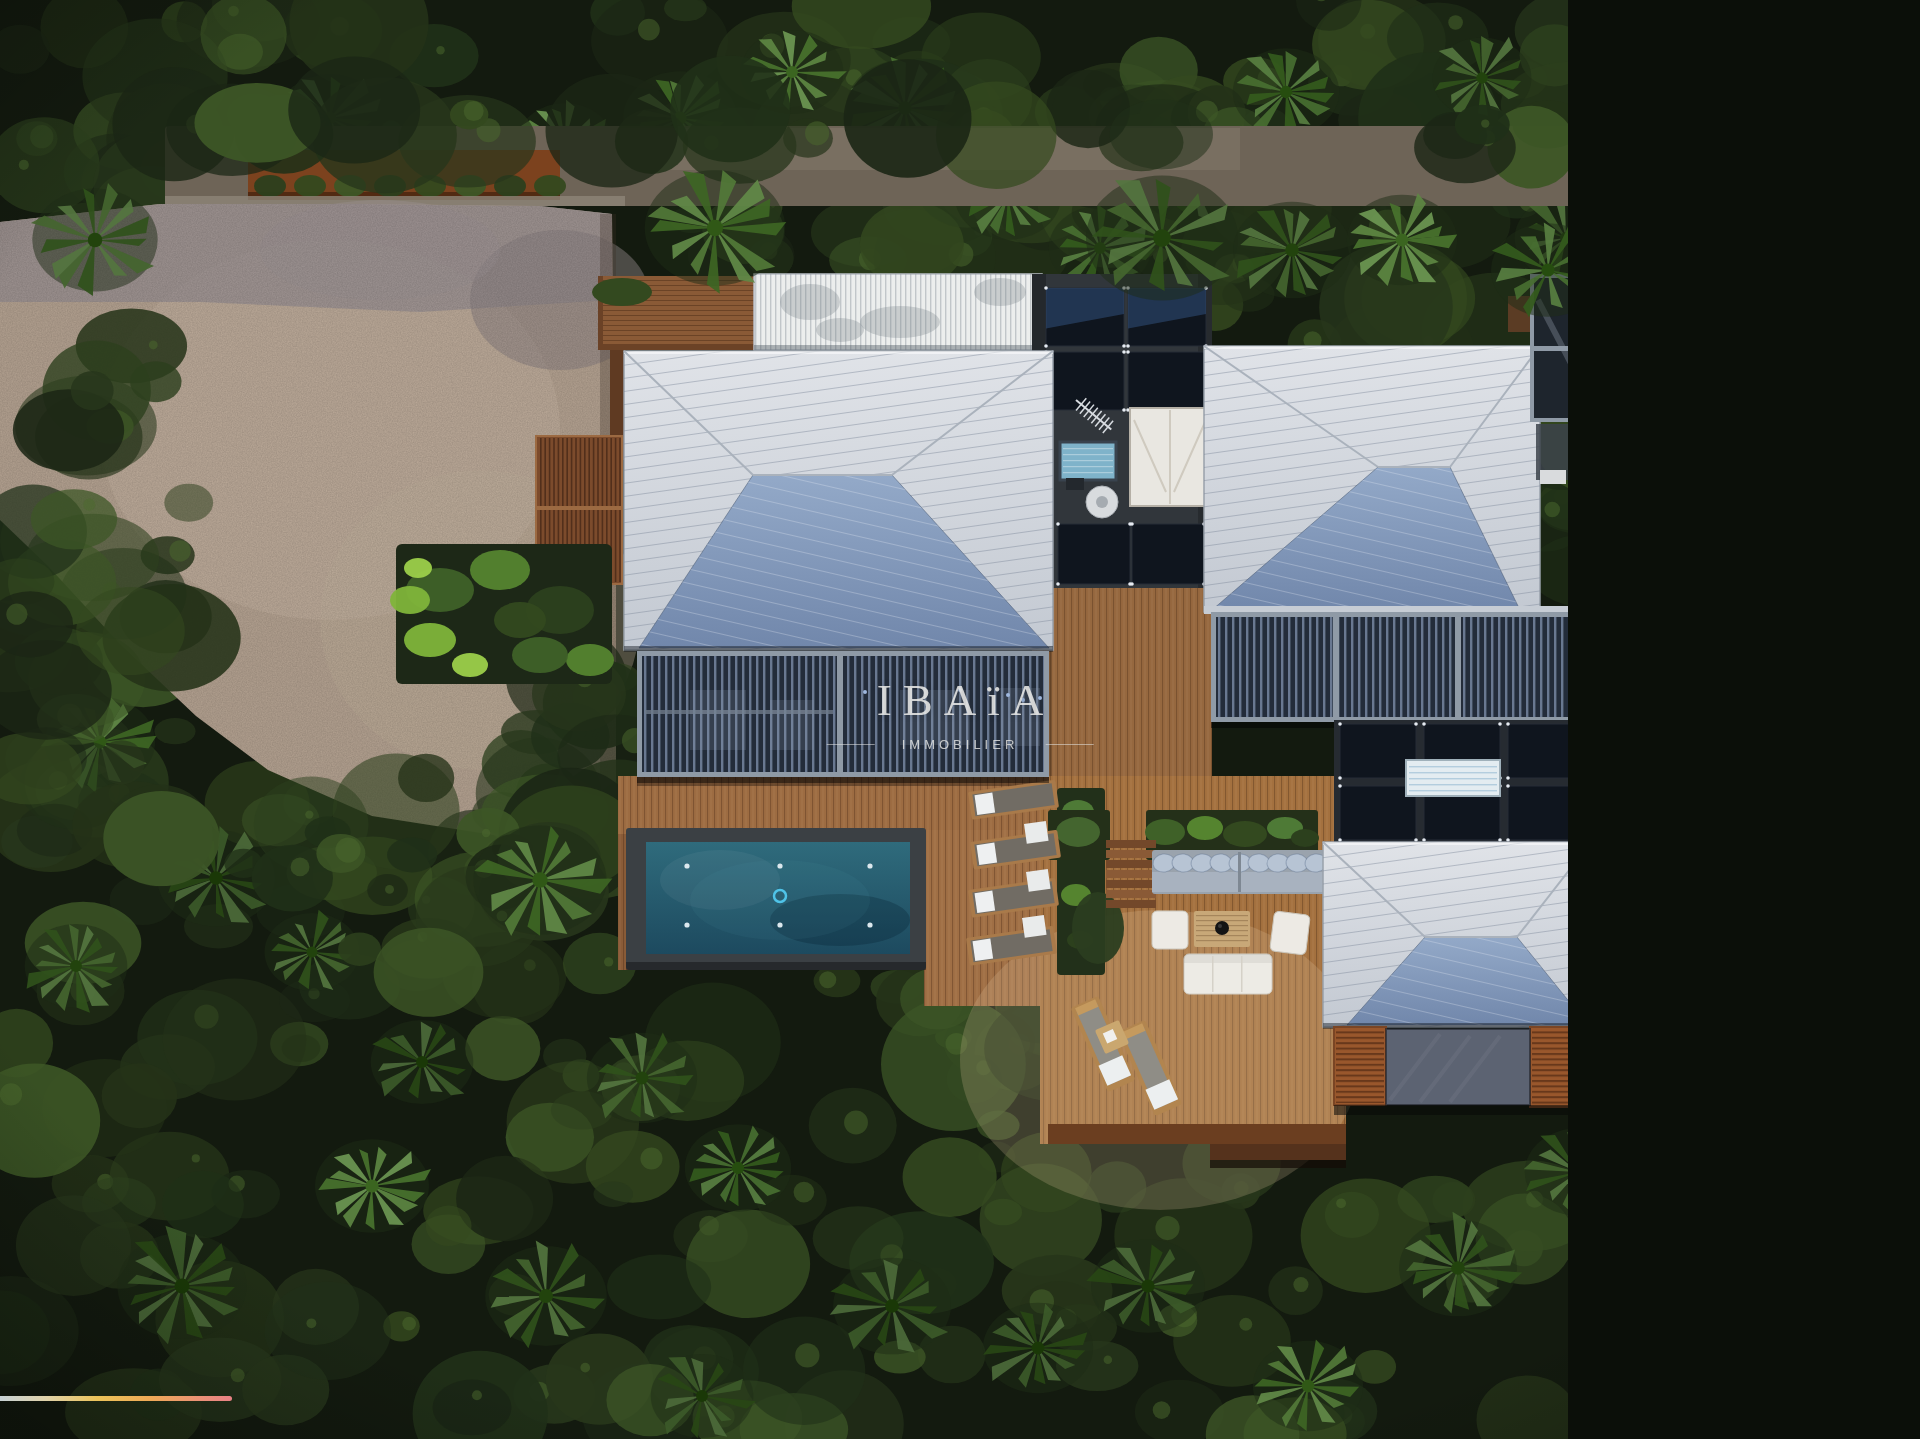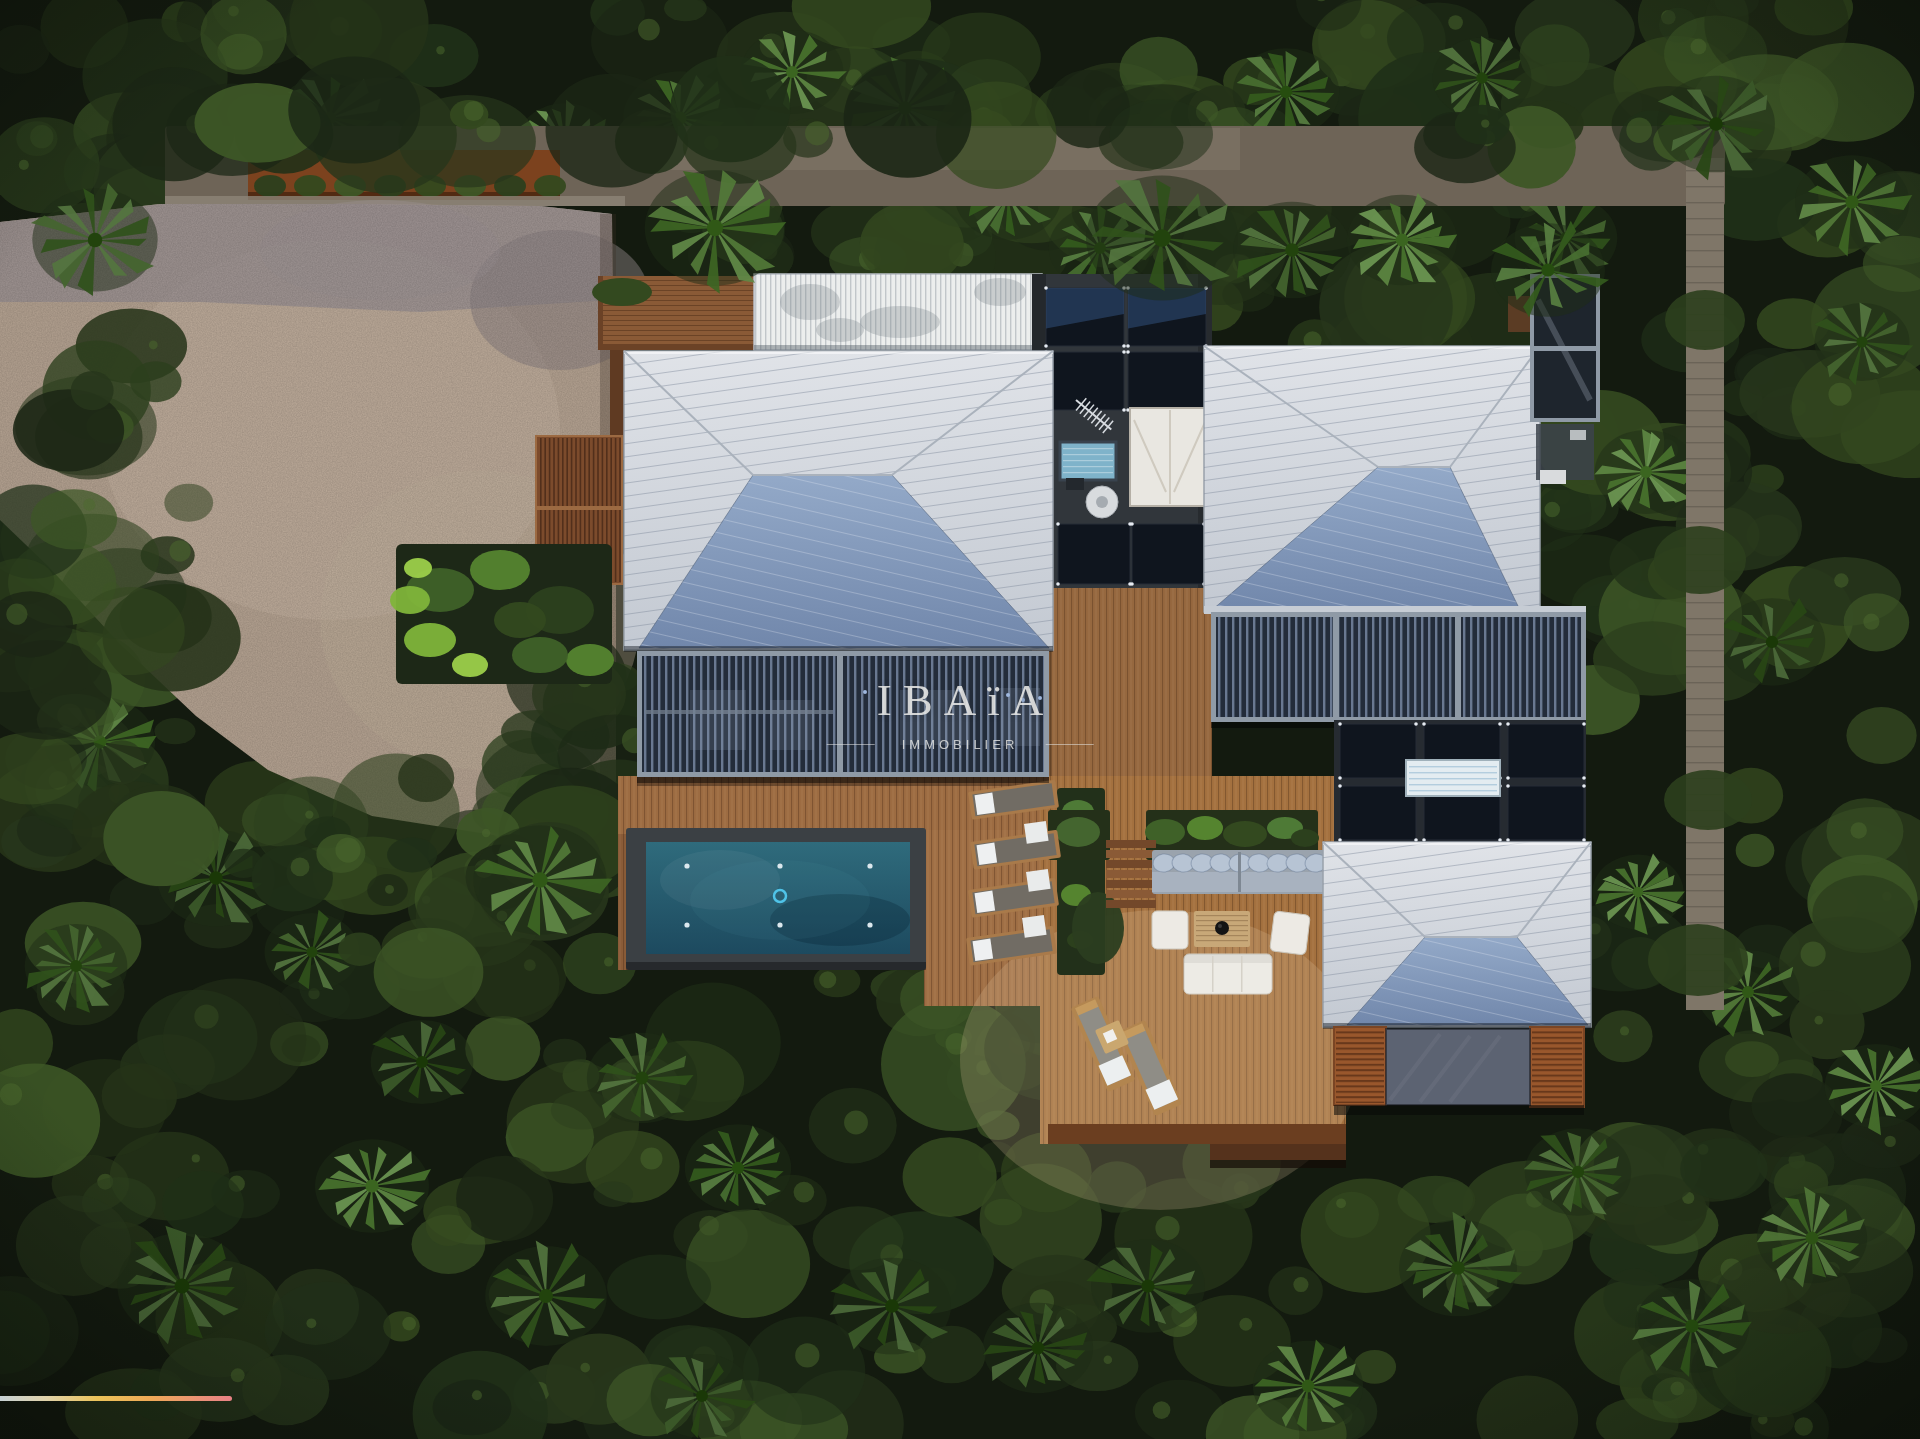--- a/index.html
+++ b/index.html
@@ -1,16 +1,16 @@
 <!DOCTYPE html>
 <html><head>
 <meta charset="utf-8">
 <style>
   html,body{margin:0;padding:0;background:#0b0f09;}
-  .stage{position:relative;width:1920px;height:1439px;overflow:hidden;background:#131a0f;
+  .stage{position:relative;width:1568px;height:1439px;overflow:hidden;background:#131a0f;
          font-family:"Liberation Sans",sans-serif;}
   .stage svg{position:absolute;left:0;top:0;}
   .watermark{position:absolute;left:960px;top:674px;transform:translateX(-50%);
              text-align:center;pointer-events:none;z-index:5;}
   .wm-title{font-family:"Liberation Serif","DejaVu Serif",serif;font-size:45px;font-weight:400;
             letter-spacing:11px;padding-left:11px;color:rgba(236,236,234,.86);
             text-shadow:0 0 6px rgba(40,50,60,.35);}
   .wm-sub{margin-top:11px;display:flex;align-items:center;justify-content:center;gap:27px;
           font-size:13px;letter-spacing:4px;color:rgba(230,230,227,.8);}
   .wm-line{width:48px;height:1px;background:rgba(230,230,227,.55);}

